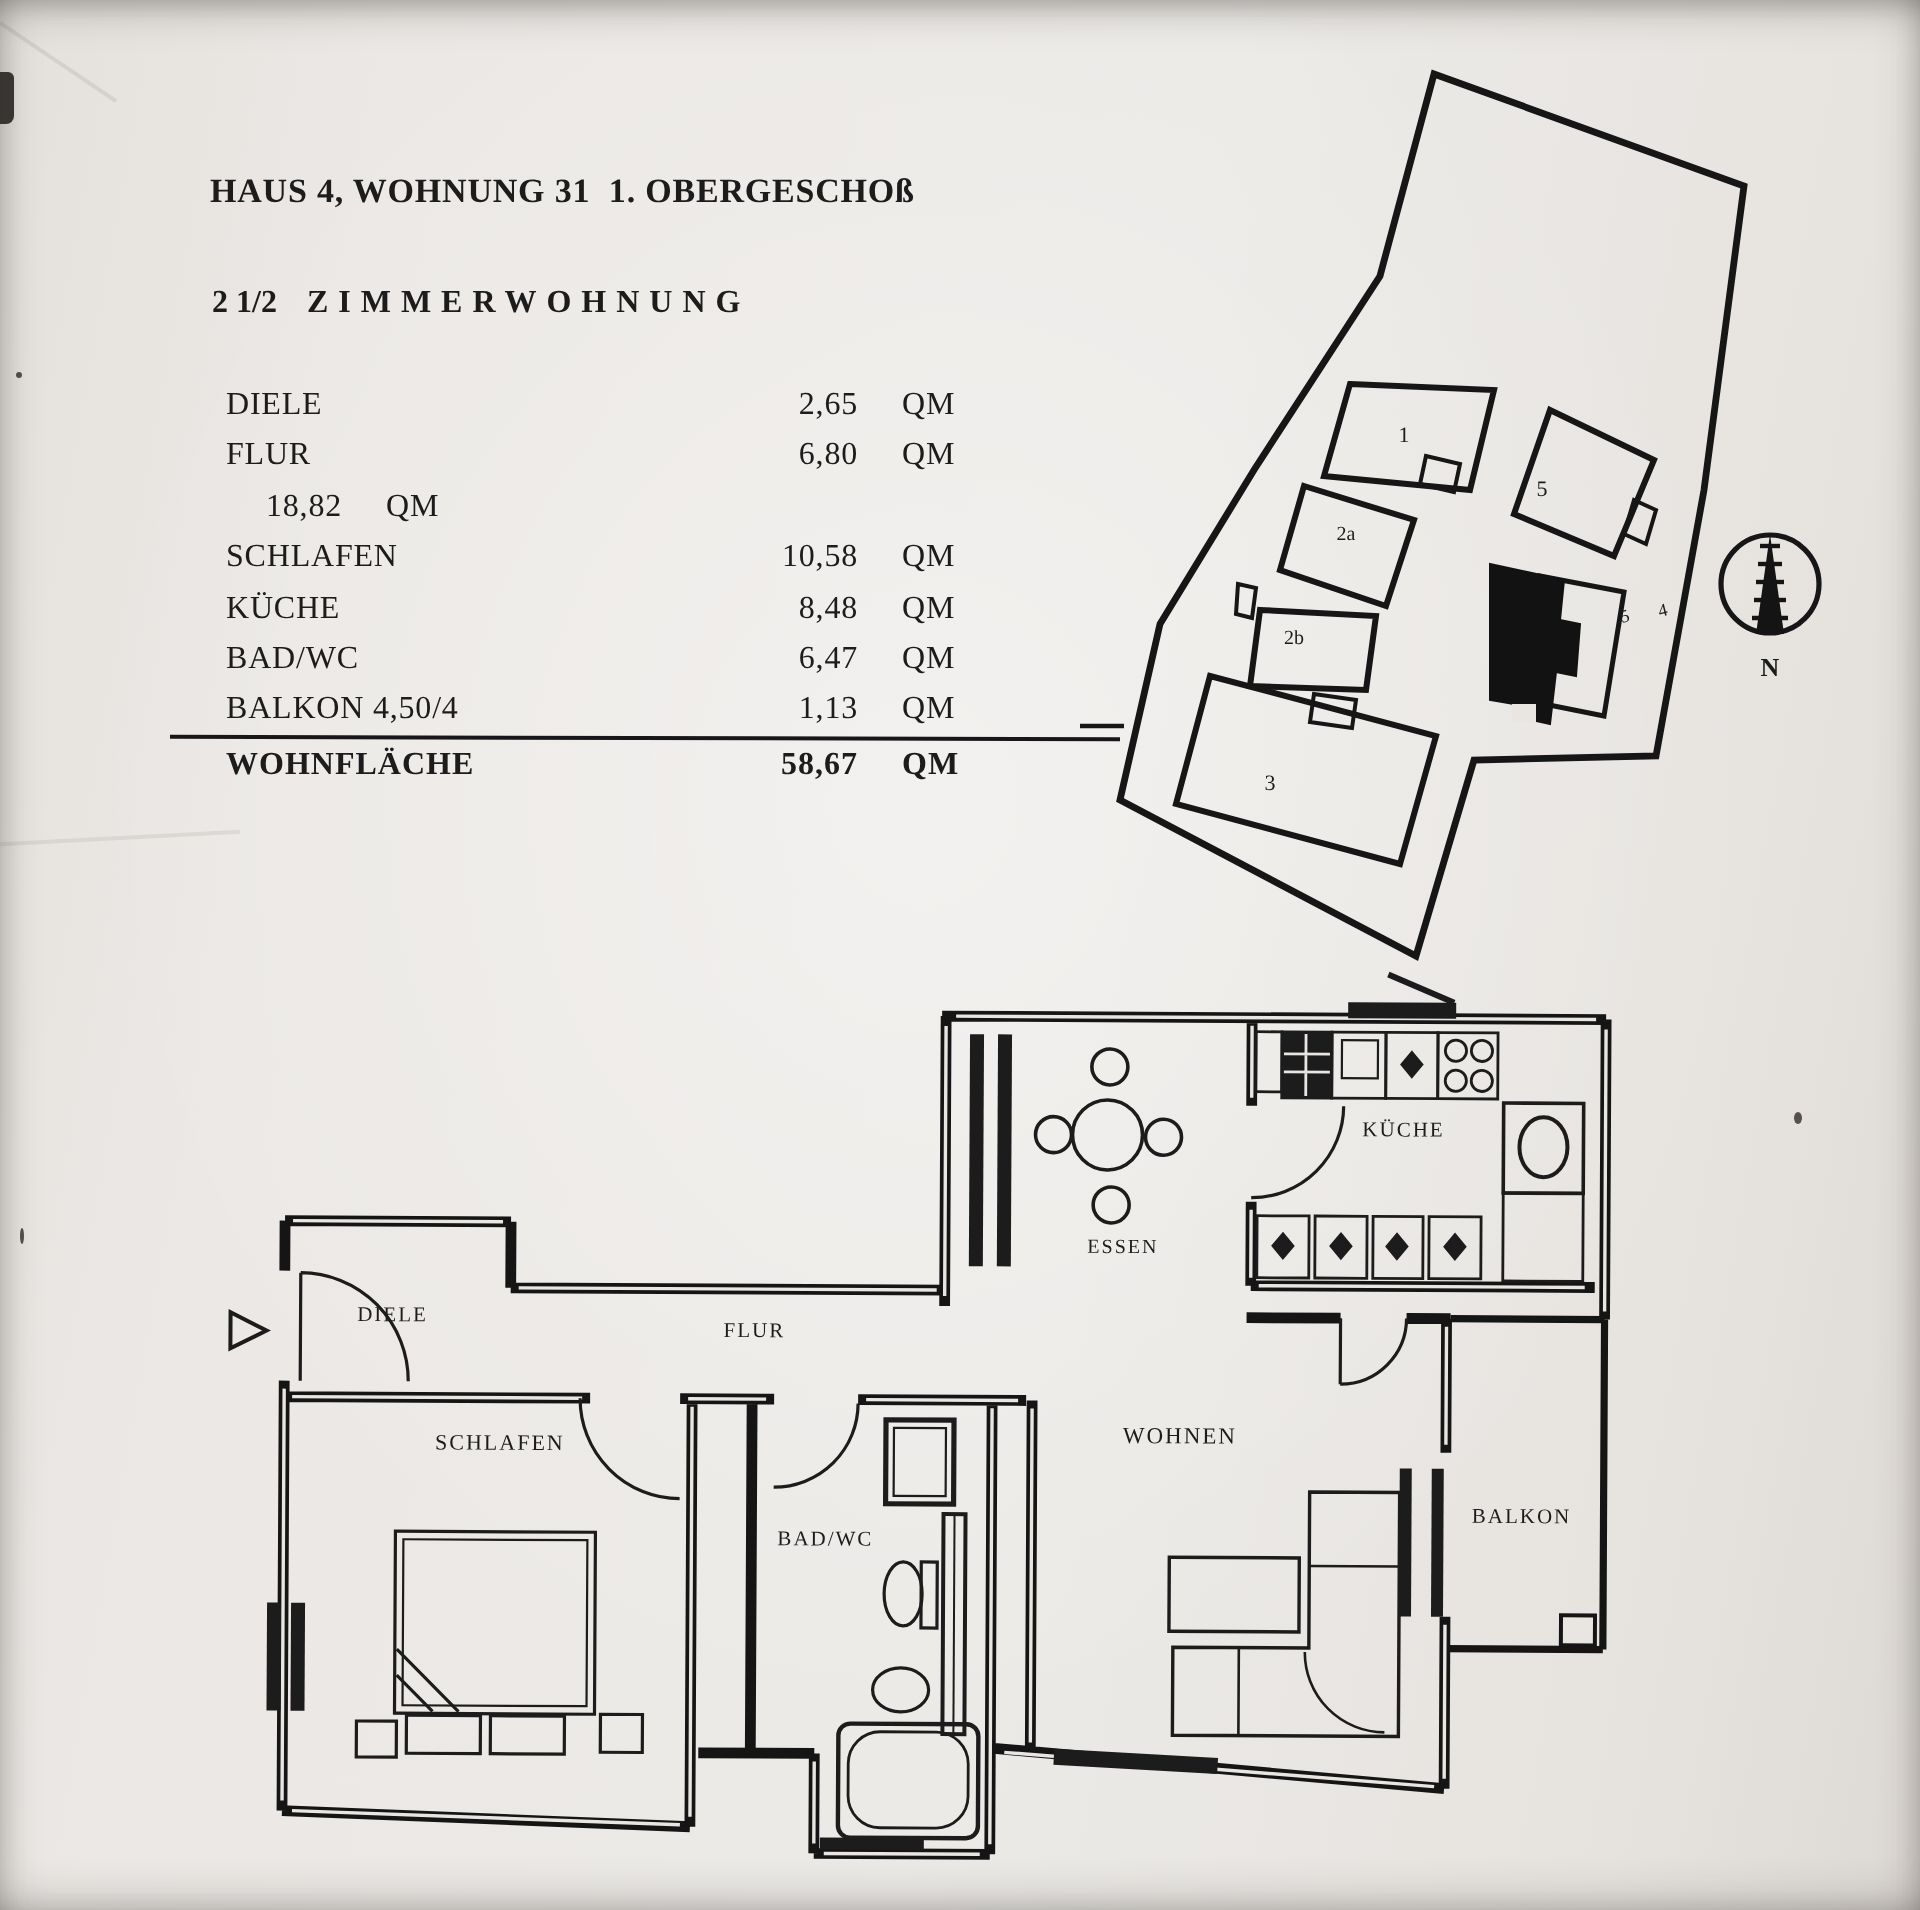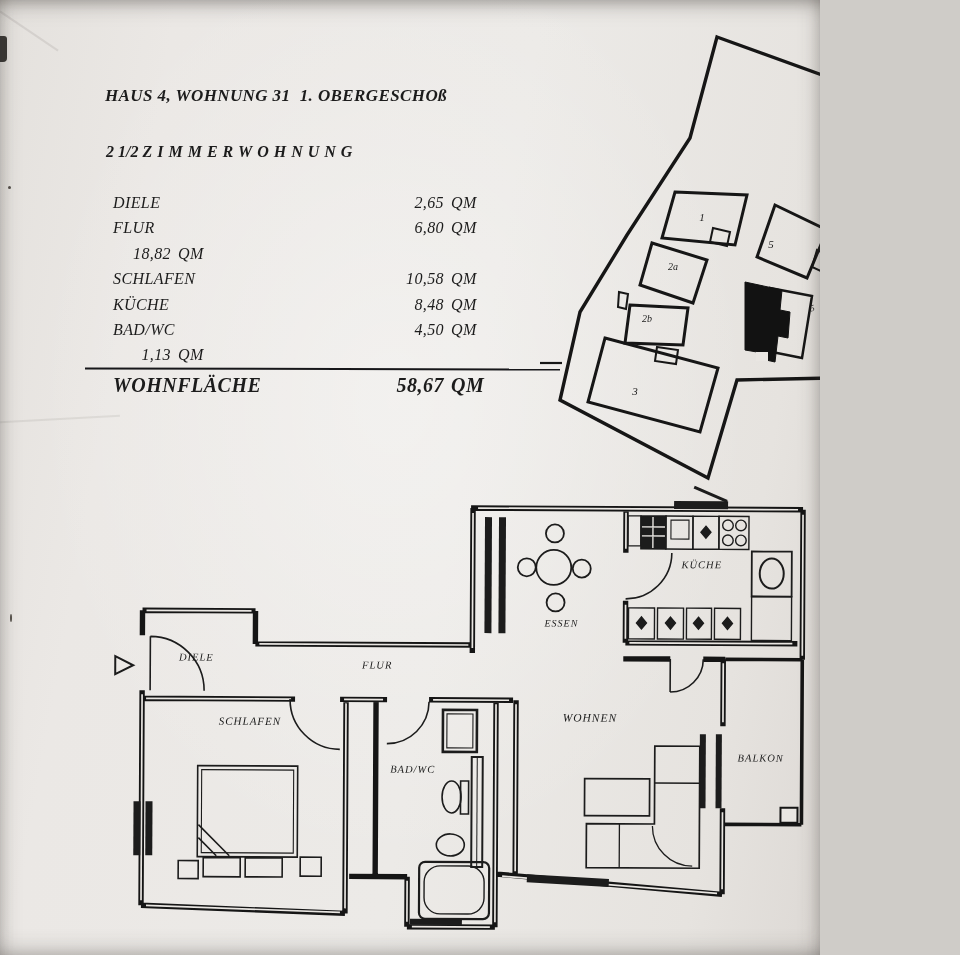--- a/index.html
+++ b/index.html
@@ -1,41 +1,41 @@
 <!DOCTYPE html>
 <html><head>
 <meta charset="utf-8">
 <style>
   html,body{margin:0;padding:0;background:#cfccc8;}
   .paper{
-    position:relative; width:820px; height:955px; overflow:hidden;
+    position:relative; width:960px; height:955px; overflow:hidden;
     background:
       radial-gradient(ellipse at 48% 42%, rgba(255,255,255,.35), rgba(0,0,0,0) 60%),
       linear-gradient(100deg, #e4e1dd 0%, #ebe8e5 18%, #eceae7 55%, #e6e3df 86%, #ddd9d5 100%);
-    font-family:"Liberation Serif", serif; color:#1c1c1c;font-style:italic;
+    font-family:"Liberation Serif", serif; color:#1c1c1c;
   }
   .edge-shade{position:absolute;inset:0;pointer-events:none;
     box-shadow:inset 0 14px 22px -14px rgba(60,55,50,.55), inset 0 -16px 26px -18px rgba(60,55,50,.45),
                inset 14px 0 24px -18px rgba(60,55,50,.4), inset -14px 0 24px -18px rgba(60,55,50,.45);}
   .crease1{position:absolute;left:0;top:418px;width:120px;height:2px;background:rgba(90,85,80,.10);transform:rotate(-3deg);}
   .crease2{position:absolute;left:-6px;top:30px;width:70px;height:2px;background:rgba(90,85,80,.12);transform:rotate(34deg);}
   .corner-mark{position:absolute;left:0;top:36px;width:7px;height:26px;background:#3a3835;border-radius:0 3px 4px 0;}
   .speck{position:absolute;background:#55504b;border-radius:50%;}
 
   .title{position:absolute;left:105px;top:86px;font-size:17px;font-weight:bold;letter-spacing:.4px;white-space:pre;}
   .subtitle{position:absolute;left:106px;top:143px;font-size:16px;font-weight:bold;white-space:pre;}
-  .subtitle .sub-word{letter-spacing:5px;margin-left:4px;}
+  .subtitle .sub-word{letter-spacing:5px;margin-left:15px;}
 
   .area-table{position:absolute;left:113px;top:194px;width:372px;}
   .arow{display:flex;align-items:baseline;height:25.4px;font-size:16px;letter-spacing:.4px;}
   .alabel{flex:1 1 auto;white-space:pre;}
   .aval{width:58px;text-align:right;}
-  .aunit{width:34px;margin-left:7px;}
+  .aunit{width:34px;margin-left:22px;}
   .table-rule{position:absolute;left:85px;top:368px;width:475px;height:2.4px;background:#17171a;transform:rotate(.15deg);}
-  .total-row{position:absolute;left:113px;top:374px;width:372px;display:flex;align-items:flex-end;font-size:20px;font-weight:bold;letter-spacing:.5px;}
+  .total-row{position:absolute;left:113px;top:374px;width:372px;display:flex;align-items:flex-end;font-size:16px;font-weight:bold;letter-spacing:.5px;}
   .total-row .aval,.total-row .aunit{font-weight:bold;}
 
   svg text{font-family:"Liberation Serif", serif;fill:#1c1c1c;}
   .siteplan{position:absolute;left:535px;top:20px;}
   .floorplan{position:absolute;left:100px;top:470px;transform:rotate(.3deg);}
 </style>
 </head>
 <body>
 
 <div class="paper">
@@ -70,24 +70,25 @@
       <span class="aval">10,58</span>
       <span class="aunit">QM</span>
     </div>
     <div class="arow">
       <span class="alabel">KÜCHE</span>
       <span class="aval">8,48</span>
       <span class="aunit">QM</span>
     </div>
     <div class="arow">
       <span class="alabel">BAD/WC</span>
-      <span class="aval">4,50</span>
-      <span class="aunit">QM</span>
-    </div>
-    <div class="arow">
+      <span class="aval">6,47</span>
+      <span class="aunit">QM</span>
+    </div>
+    <div class="arow">
+      <span class="alabel">BALKON 4,50/4</span>
       <span class="aval">1,13</span>
       <span class="aunit">QM</span>
     </div>
   </div>
   <div class="table-rule"></div>
   <div class="total-row">
     <span class="alabel">WOHNFLÄCHE</span>
     <span class="aval">58,67</span>
     <span class="aunit">QM</span>
   </div>

